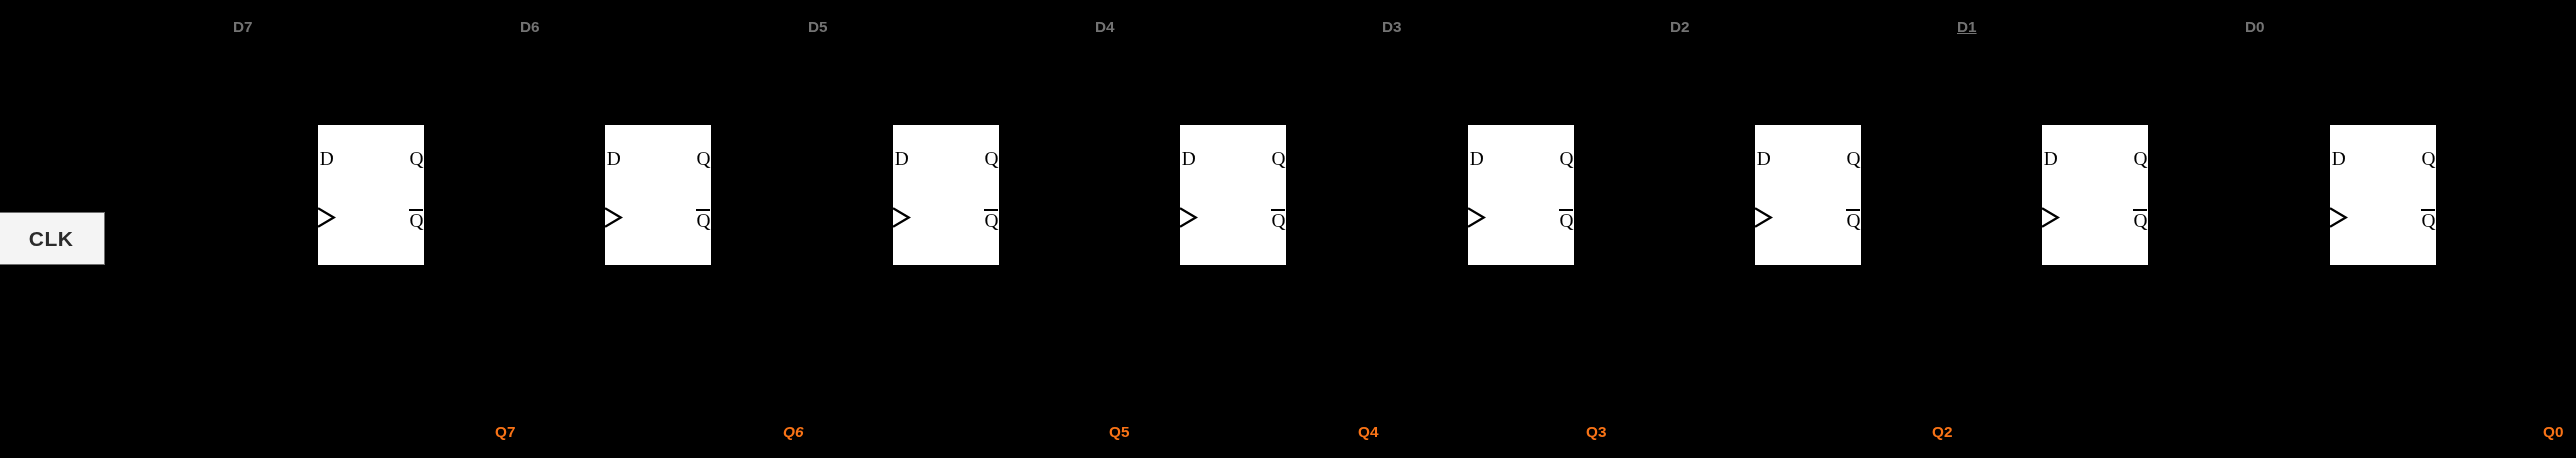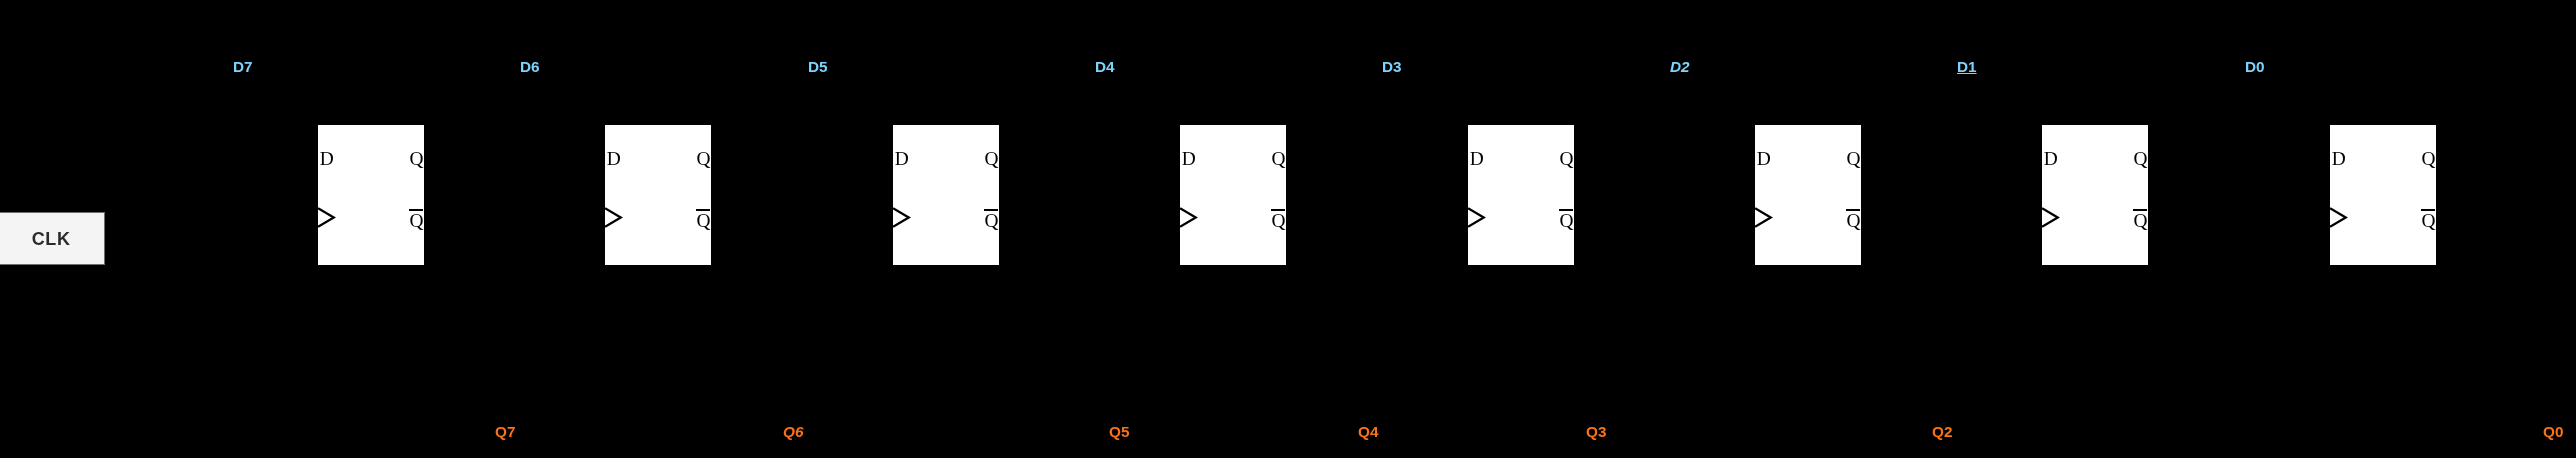--- a/index.html
+++ b/index.html
@@ -28,21 +28,21 @@
     height: 53px;
     background: #f4f4f4;
     border: 1.8px solid #6e6e6e;
     box-sizing: border-box;
     display: flex;
     align-items: center;
     justify-content: center;
   }
   .clk-block .clk-label {
     font-family: "Liberation Sans", sans-serif;
-    font-size: 18px;
+    font-size: 21px;
     font-weight: bold;
     color: #2b2b2b;
     letter-spacing: 0.6px;
     line-height: 1;
     user-select: none;
   }
 
   
   .ff {
     position: absolute;
@@ -99,23 +99,22 @@
   .sig-label {
     position: absolute;
     font-family: "Liberation Sans", sans-serif;
     font-size: 15.3px;
     font-weight: bold;
     line-height: 1;
     user-select: none;
     white-space: nowrap;
   }
   .sig-in {
-    color: #7dd3fc;
+    color: #737373;
     top: 19px;
-    margin-top: 40px;
   }
   .sig-out {
     color: #f97316;
     top: 424px;
   }
 </style>
 </head>
 <body>
 
 <div id="canvas">
@@ -193,21 +192,21 @@
         <span class="pin pin-qbar">
           <span class="bar"></span>
           <span class="glyph">Q</span>
         </span>
         <span class="clk-chevron">
           <svg width="17.6" height="21" viewBox="0 0 30 36">
             <path d="M0 2 L27 18 L0 34" fill="none" stroke="#000000" stroke-width="4"></path>
           </svg>
         </span>
       </div>
-      <div class="sig-label sig-in" style="left: 1670px; font-style: italic;">D2</div>
+      <div class="sig-label sig-in" style="left: 1670px;">D2</div>
       <div class="sig-label sig-out" style="left: 1932px;">Q2</div>
       <div class="ff" style="left: 1755px;">
         <span class="pin pin-d">D</span>
         <span class="pin pin-q">Q</span>
         <span class="pin pin-qbar">
           <span class="bar"></span>
           <span class="glyph">Q</span>
         </span>
         <span class="clk-chevron">
           <svg width="17.6" height="21" viewBox="0 0 30 36">

